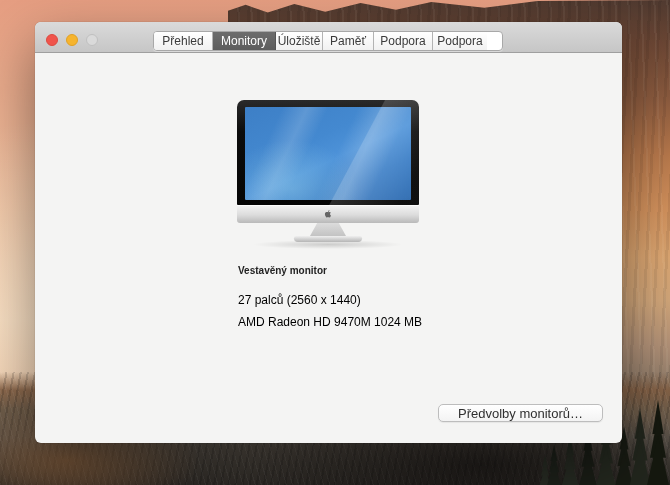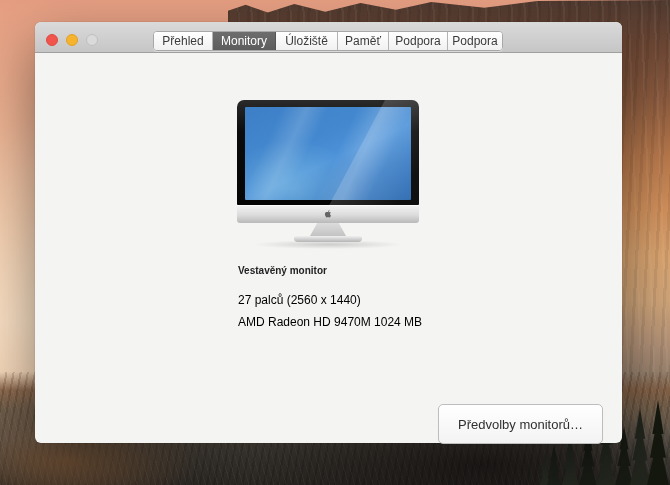--- a/index.html
+++ b/index.html
@@ -124,27 +124,27 @@
   .display-heading{
     position:absolute;left:203px;top:212px;
     font-size:10px;font-weight:bold;color:#232323;
   }
   .display-line{position:absolute;left:203px;font-size:12px;color:#000000;}
   .line-size{top:240px;}
   .line-gpu{top:262px;}
 
   
   .prefs-btn{
-    position:absolute;left:403px;top:351px;width:165px;height:40px;
+    position:absolute;left:403px;top:351px;width:165px;height:18px;
     background:linear-gradient(180deg,#ffffff,#f3f3f3);
     border:1px solid #bdbdbd;border-radius:5px;
     font-family:"Liberation Sans", sans-serif;
     font-size:13px;color:#2f2f2f;text-align:center;
     box-shadow:0 1px 1px rgba(0,0,0,.06);
-    padding:7px;cursor:default;
+    padding:0;cursor:default;
   }
 </style>
 </head>
 <body>
 
 <div id="stage">
 
   <div class="wp-sky"></div>
   <div class="wp-cliff"></div>
   <div class="wp-ground"></div>
@@ -196,21 +196,21 @@
 
     <div class="titlebar">
       <div class="traffic">
         <span class="tl red"></span>
         <span class="tl yellow"></span>
         <span class="tl gray"></span>
       </div>
       <div class="tabs">
         <div class="tab" style="width:59px">Přehled</div>
         <div class="tab selected" style="width:63px">Monitory</div>
-        <div class="tab" style="width:62px">Úložiště</div>
+        <div class="tab" style="width:47px">Úložiště</div>
         <div class="tab" style="width:51px">Paměť</div>
         <div class="tab" style="width:59px">Podpora</div>
         <div class="tab" style="width:54px">Podpora</div>
       </div>
     </div>
 
     <div class="content">
 
       <div class="imac">
         <div class="imac-screen">

